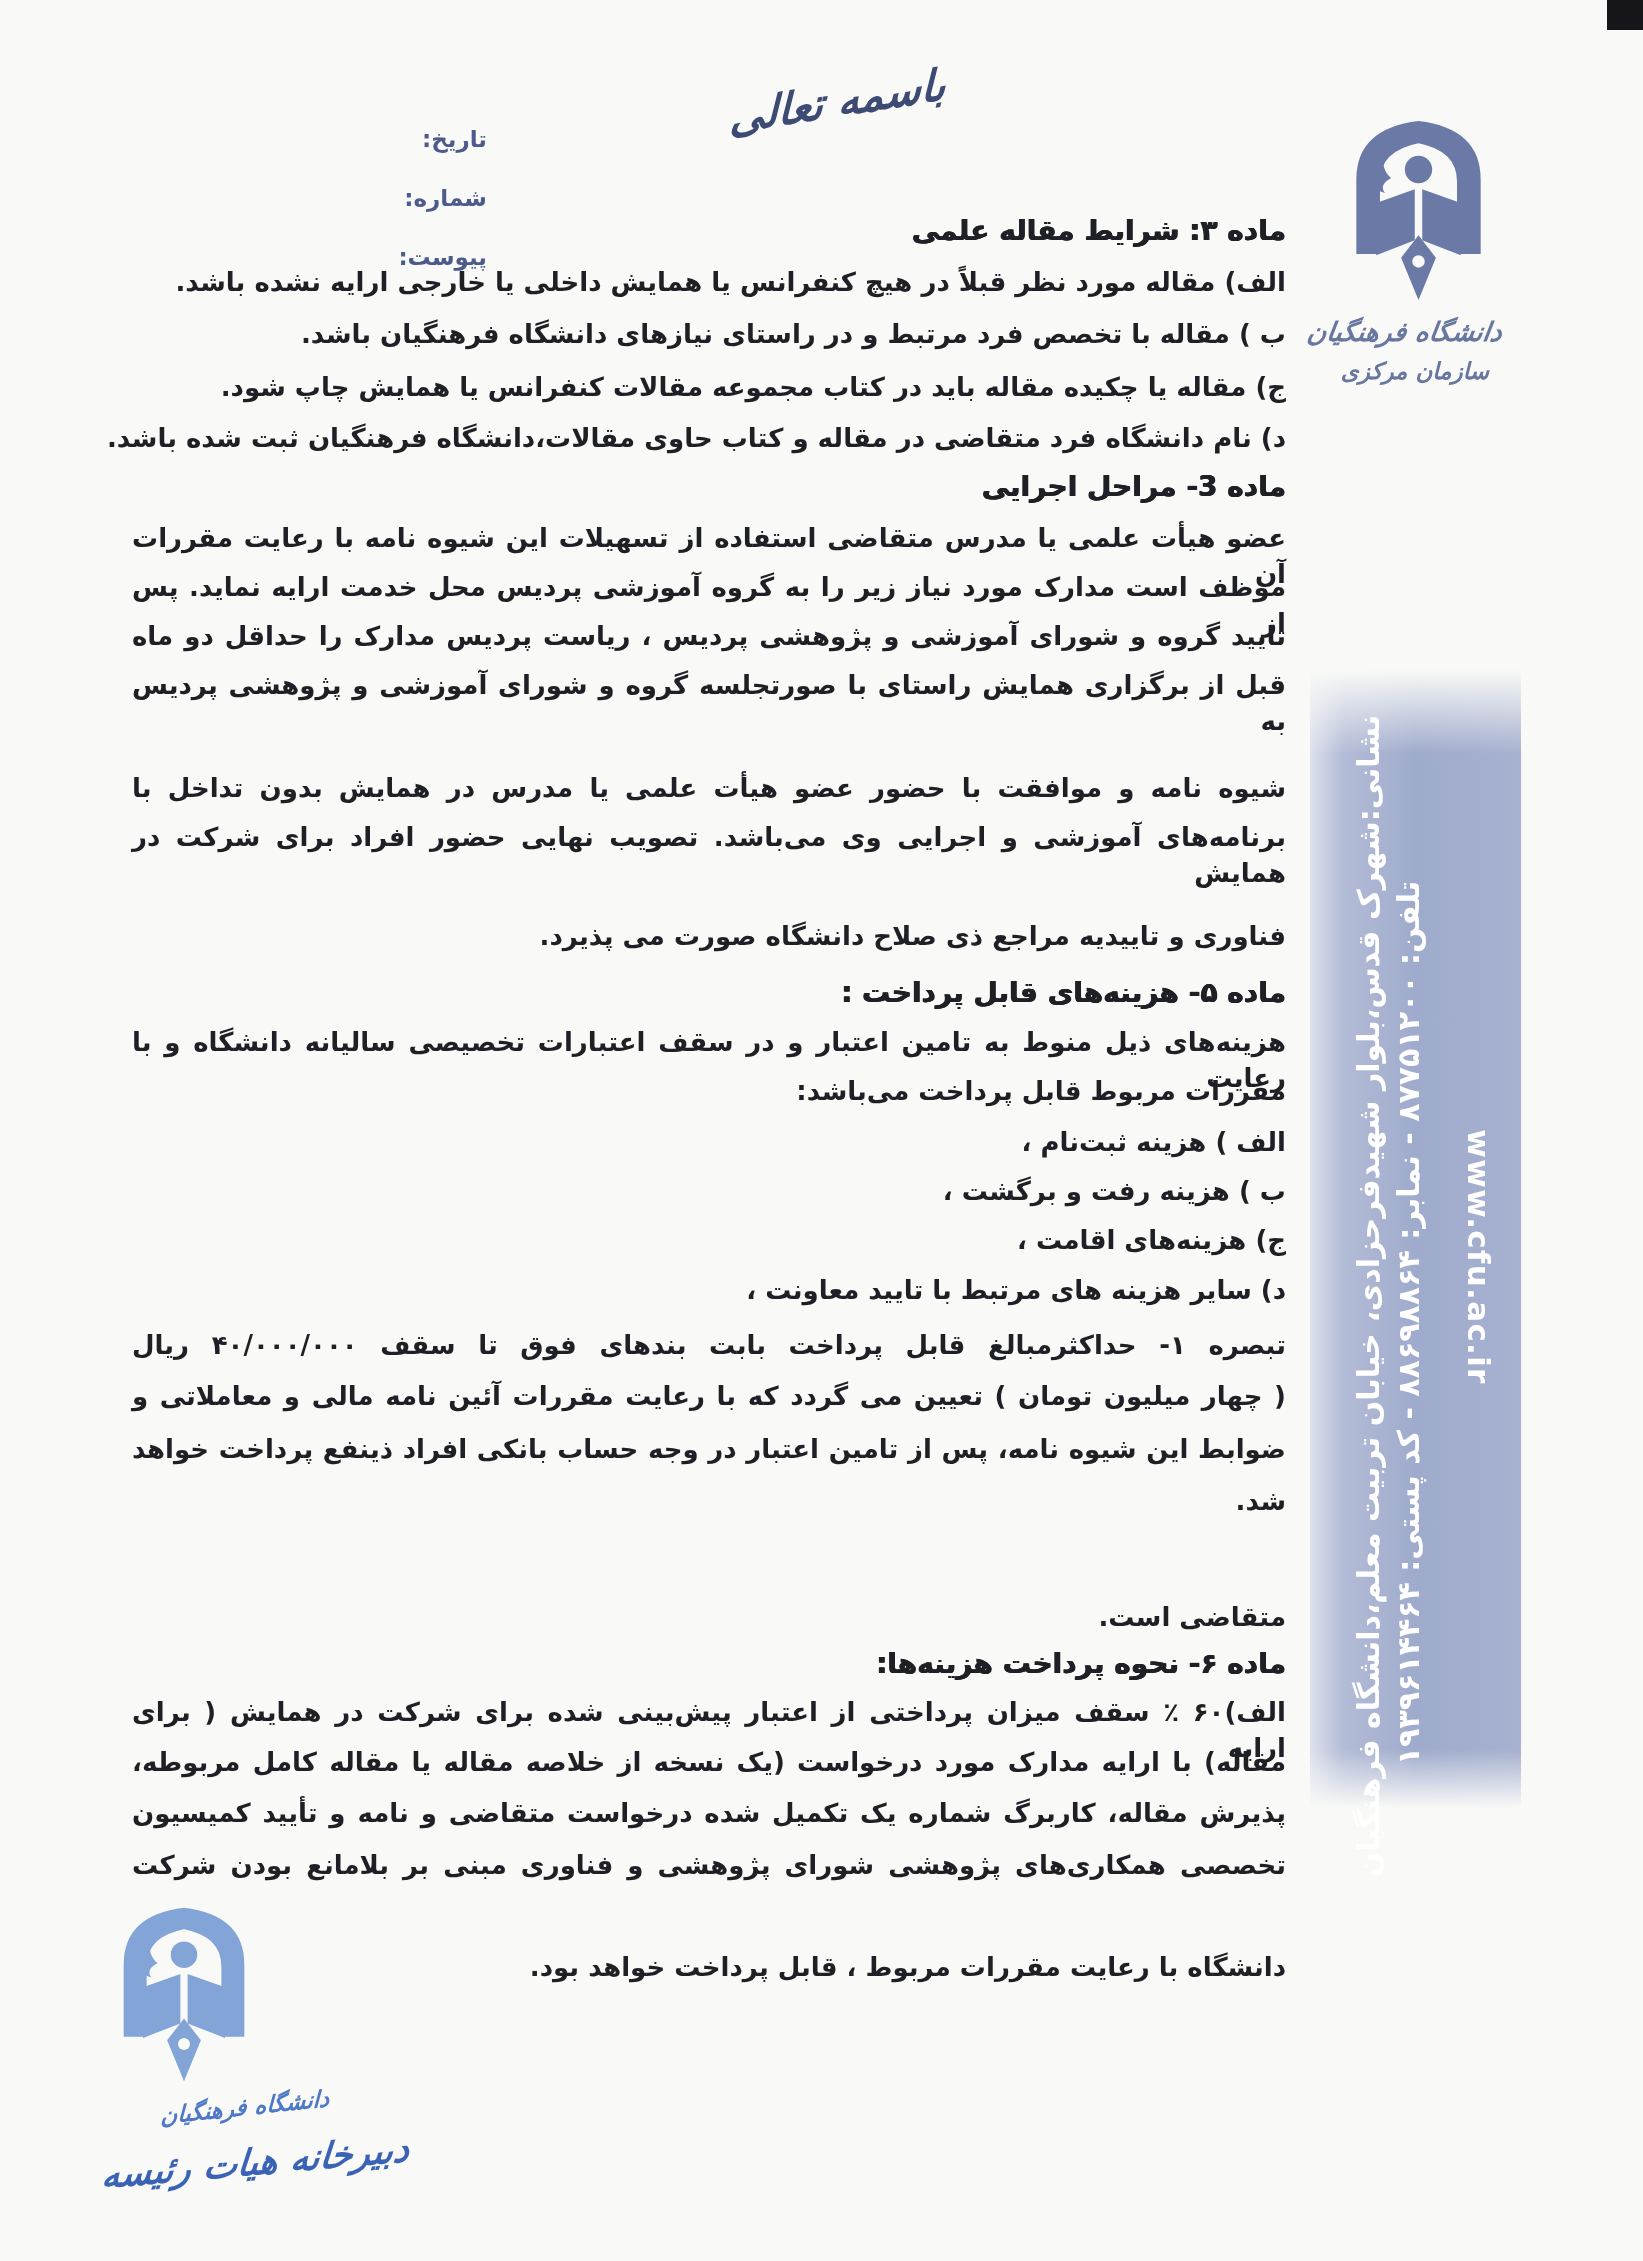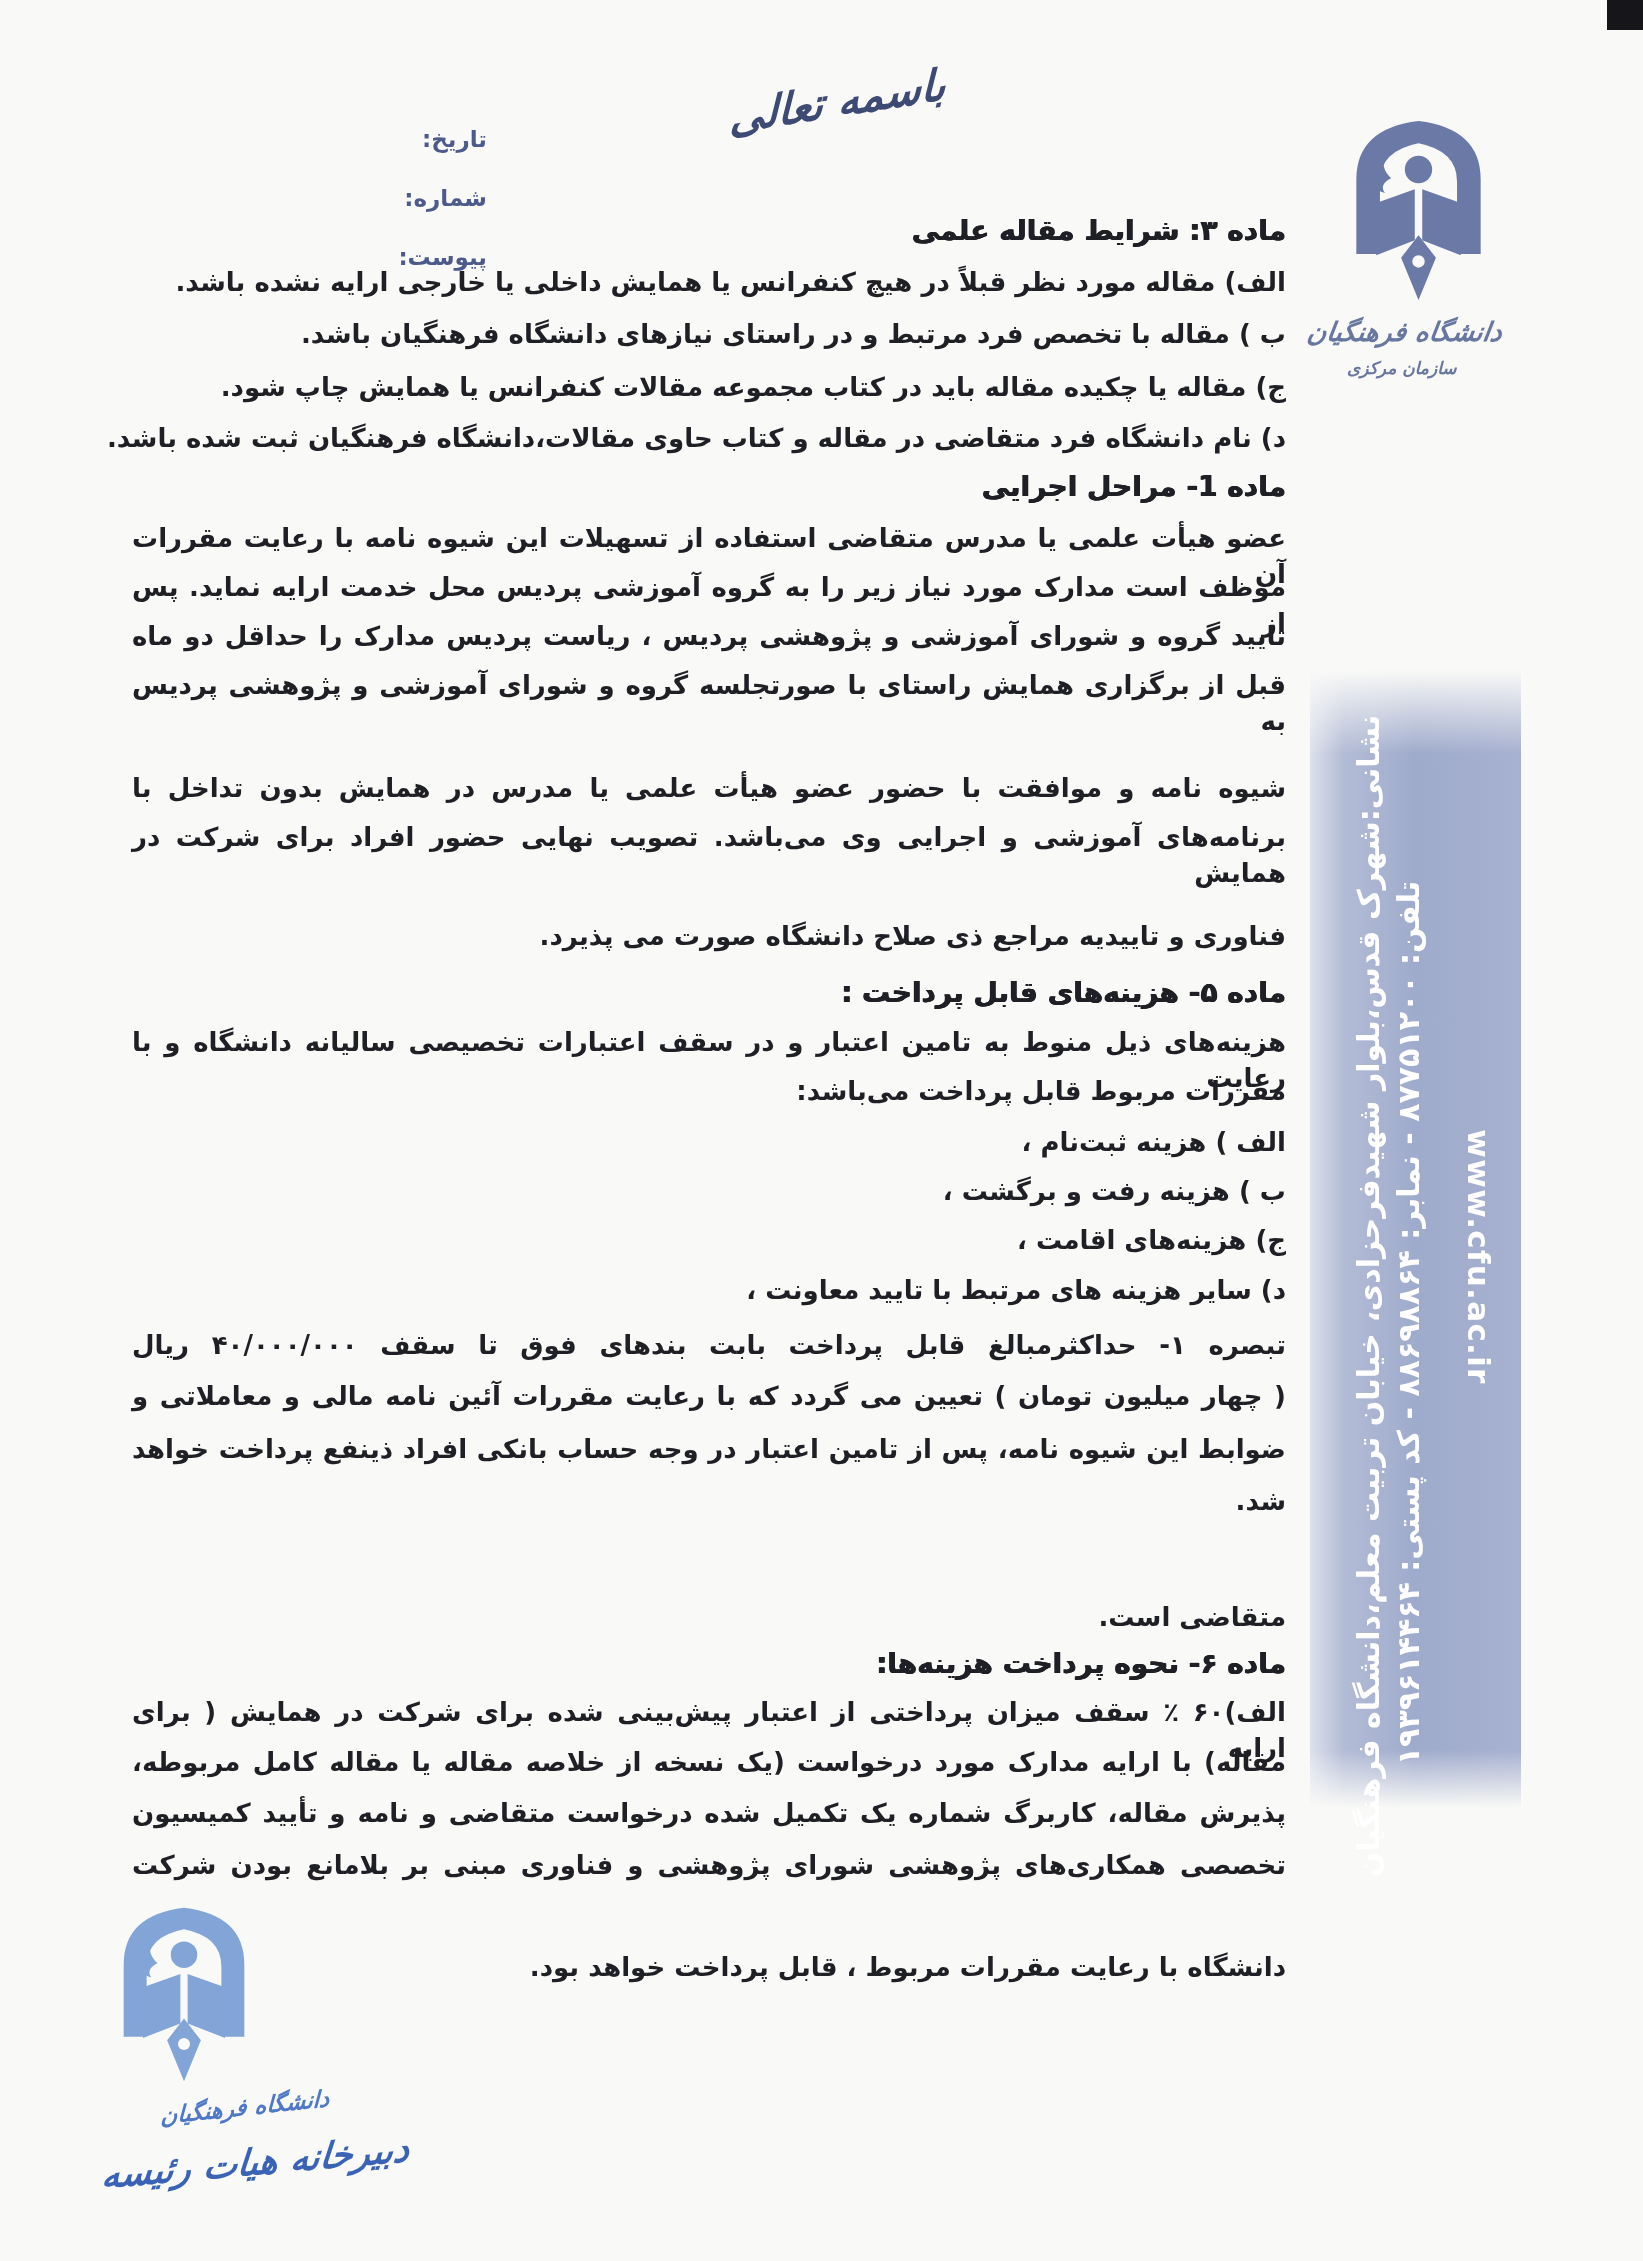--- a/index.html
+++ b/index.html
@@ -10,21 +10,21 @@
   .hlabel{position:absolute;right:1157px;font-size:23px;font-weight:bold;color:#4d5b8c;
           direction:rtl;white-space:nowrap;}
   .besmellah{position:absolute;left:728px;top:76px;width:219px;text-align:center;
              font-size:43px;font-weight:bold;font-style:italic;color:#3d4a73;
              transform:rotate(-9deg) skewX(-10deg);direction:rtl;white-space:nowrap;}
   
   .logo-svg{position:absolute;left:1341px;top:111px;width:155px;height:199px;color:#6b79a7;}
   .logo-name{position:absolute;left:1347px;top:316px;width:155px;text-align:center;font-size:26.4px;
              font-weight:bold;font-style:italic;color:#68779f;transform:skewX(-8deg);
              direction:rtl;white-space:nowrap;}
-  .logo-sub{position:absolute;left:1347px;top:358px;width:142px;text-align:left;font-size:17px;
+  .logo-sub{position:absolute;left:1347px;top:358px;width:142px;text-align:left;font-size:23px;
             font-weight:bold;font-style:italic;color:#68779f;direction:rtl;white-space:nowrap;}
   
   .line{position:absolute;right:358px;font-size:26px;font-weight:bold;color:#1f1f26;
         direction:rtl;white-space:nowrap;line-height:36px;z-index:2;}
   .just{left:119px;white-space:normal;text-align:justify;text-align-last:justify;margin-left:13px;}
   .head{font-size:28px;text-shadow:0.5px 0 currentColor,-0.5px 0 currentColor;}
   
   .band{position:absolute;left:1310px;top:670px;width:211px;height:1138px;z-index:1;
         background:linear-gradient(to right,#dde1ed 0%,#b3bcd6 16%,#9fabcc 50%,#a7b1d0 100%);}
   .band .fade-top{position:absolute;left:0;top:0;width:100%;height:84px;
@@ -83,21 +83,21 @@
   <div class="vt vt-addr">نشانی:شهرک قدس،بلوار شهیدفرحزادی، خیابان تربیت معلم،دانشگاه فرهنگیان</div>
   <div class="vt vt-phone">تلفن: ۸۷۷۵۱۲۰۰  -  نمابر: ۸۸۶۹۸۸۶۴  -  کد پستی: ۱۹۳۹۶۱۴۴۶۴</div>
   <div class="vt vt-web">www.cfu.ac.ir</div>
 
   <div class="line head" style="top:213px">ماده ۳: شرایط مقاله علمی</div>
   <div class="line" style="top:264px">الف) مقاله مورد نظر قبلاً در هیچ کنفرانس یا همایش داخلی یا خارجی ارایه نشده باشد.</div>
   <div class="line" style="top:316px">ب ) مقاله  با تخصص فرد مرتبط و در راستای نیازهای دانشگاه فرهنگیان باشد.</div>
   <div class="line" style="top:369px">ج) مقاله یا چکیده مقاله باید در کتاب مجموعه مقالات کنفرانس یا همایش چاپ شود.</div>
   <div class="line" style="top:420px">د)  نام دانشگاه فرد متقاضی در مقاله و کتاب حاوی مقالات،دانشگاه فرهنگیان  ثبت شده باشد.</div>
 
-  <div class="line head" style="top:469px">ماده 1- مراحل اجرایی</div>
+  <div class="line head" style="top:469px">ماده 3- مراحل اجرایی</div>
   <div class="line just" style="top:520px">عضو هیأت علمی یا مدرس متقاضی  استفاده از تسهیلات این شیوه نامه با رعایت مقررات آن</div>
   <div class="line just" style="top:569px">موظف است مدارک مورد نیاز زیر را به گروه آموزشی پردیس محل خدمت ارایه نماید. پس از</div>
   <div class="line just" style="top:618px">تایید گروه و شورای آموزشی و پژوهشی پردیس ، ریاست پردیس مدارک را  حداقل دو  ماه</div>
   <div class="line just" style="top:667px">قبل از برگزاری همایش راستای با صورتجلسه گروه و شورای آموزشی و پژوهشی پردیس به</div>
   <div class="line just" style="top:770px">شیوه نامه  و موافقت با حضور عضو هیأت علمی یا مدرس در همایش بدون تداخل با</div>
   <div class="line just" style="top:819px">برنامه‌های آموزشی و اجرایی وی می‌باشد. تصویب نهایی حضور افراد برای شرکت در همایش</div>
   <div class="line" style="top:918px">فناوری و تاییدیه مراجع ذی صلاح دانشگاه صورت می پذیرد.</div>
 
   <div class="line head" style="top:975px">ماده ۵- هزینه‌های قابل پرداخت :</div>
   <div class="line just" style="top:1024px">هزینه‌های ذیل منوط به تامین اعتبار و در سقف اعتبارات تخصیصی سالیانه دانشگاه و با رعایت</div>

